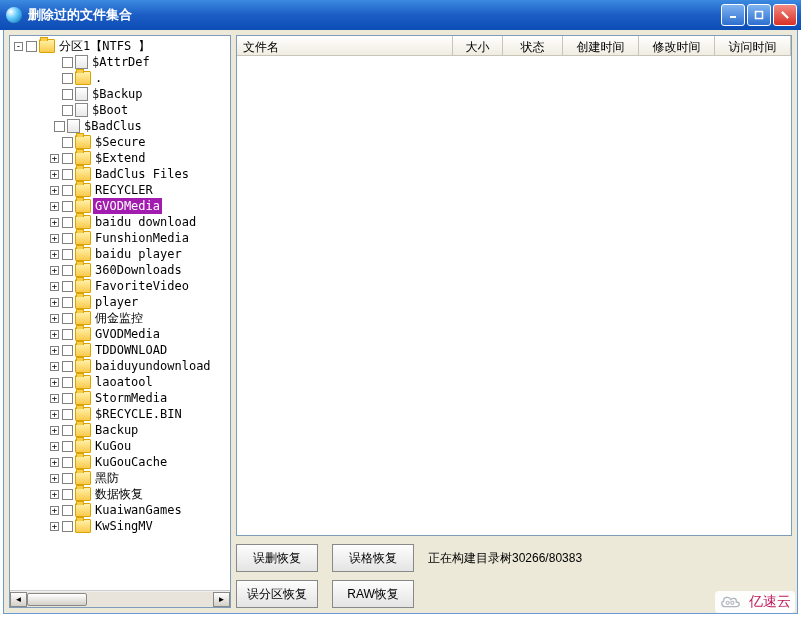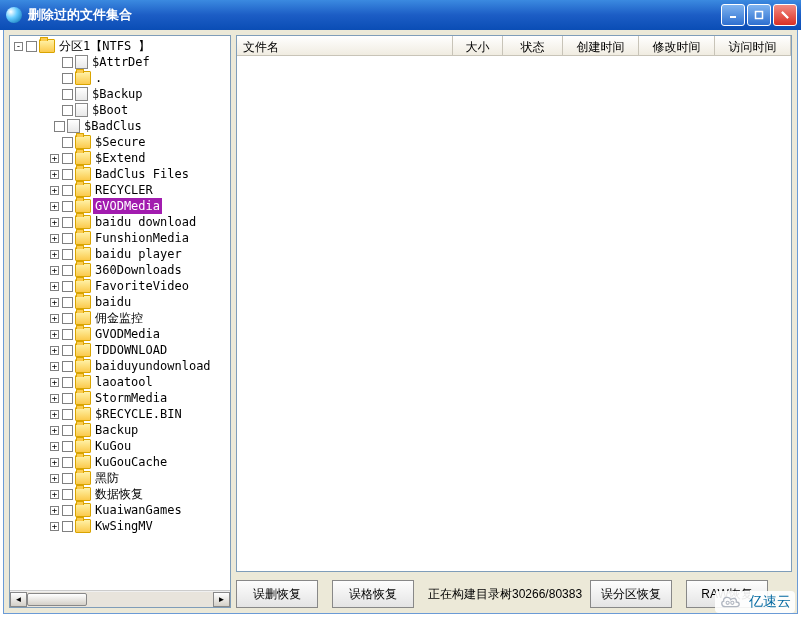--- a/index.html
+++ b/index.html
@@ -42,27 +42,27 @@
 .hs-track { flex: 1; height: 15px; background: #e8e4dc; position: relative; }
 .hs-thumb { position: absolute; left: 0; width: 60px; height: 13px; top: 1px; background: linear-gradient(#fff, #d4d0c8); border: 1px solid #888; border-radius: 2px; }
 
 
 .list-wrap { flex: 1; border: 1px solid #7f9db9; background: #fff; display: flex; flex-direction: column; min-height: 0; }
 .list-head { display: flex; height: 20px; background: linear-gradient(to bottom, #fff, #f0ece1); border-bottom: 1px solid #c8c4b8; flex-shrink: 0; }
 .list-head .col { border-right: 1px solid #c8c4b8; padding: 3px 6px 0 6px; overflow: hidden; font-size: 12px; }
 .list-body { flex: 1; background: #fff; }
 
 
-.bottom { margin-top: 8px; display: flex; flex-direction: row; gap: 8px; }
+.bottom { margin-top: 8px; display: flex; flex-direction: column; gap: 8px; }
 .brow { display: flex; gap: 14px; align-items: center; }
 .btn { width: 82px; height: 28px; border: 1px solid #888; background: linear-gradient(to bottom, #fdfdfd, #e4e4e4); display: flex; align-items: center; justify-content: center; font-size: 12px; font-family: inherit; }
 .status-text { font-size: 12px; }
 
 
-.watermark { position: absolute; right: 6px; bottom: 4px; display: flex; align-items: center; gap: 8px; color: #0369a1; font-size: 14px; background: rgba(255,255,255,0.9); padding: 2px 4px; border-radius: 4px; }
+.watermark { position: absolute; right: 6px; bottom: 4px; display: flex; align-items: center; gap: 8px; color: #be185d; font-size: 14px; background: rgba(255,255,255,0.9); padding: 2px 4px; border-radius: 4px; }
 .watermark .wm-icon { width: 22px; height: 16px; }
 </style>
 </head>
 <body>
 
 <div class="titlebar">
   <div class="app-icon"></div>
   <div class="title-text">删除过的文件集合</div>
   <div class="win-btns">
     <div class="win-btn win-min">
@@ -182,21 +182,21 @@
           <div class="tree-row" style="padding-left: 40px;">
             <span class="exp">+</span>
             <span class="chk"></span>
             <span class="ficon folder-ic"></span>
             <span class="tree-label">FavoriteVideo</span>
           </div>
           <div class="tree-row" style="padding-left: 40px;">
             <span class="exp">+</span>
             <span class="chk"></span>
             <span class="ficon folder-ic"></span>
-            <span class="tree-label">baidu</span>
+            <span class="tree-label">player</span>
           </div>
           <div class="tree-row" style="padding-left: 40px;">
             <span class="exp">+</span>
             <span class="chk"></span>
             <span class="ficon folder-ic"></span>
             <span class="tree-label">佣金监控</span>
           </div>
           <div class="tree-row" style="padding-left: 40px;">
             <span class="exp">+</span>
             <span class="chk"></span>

